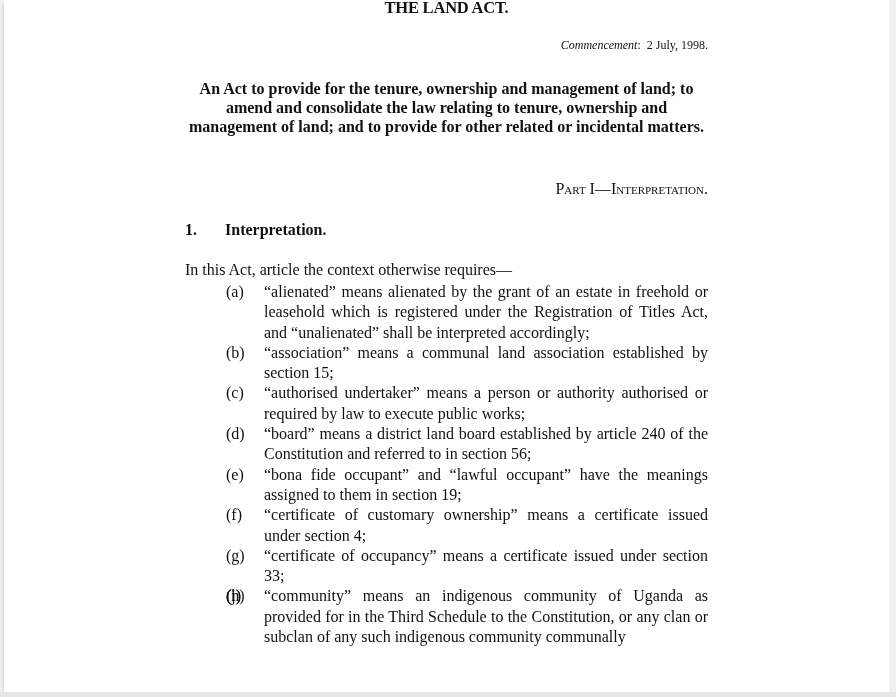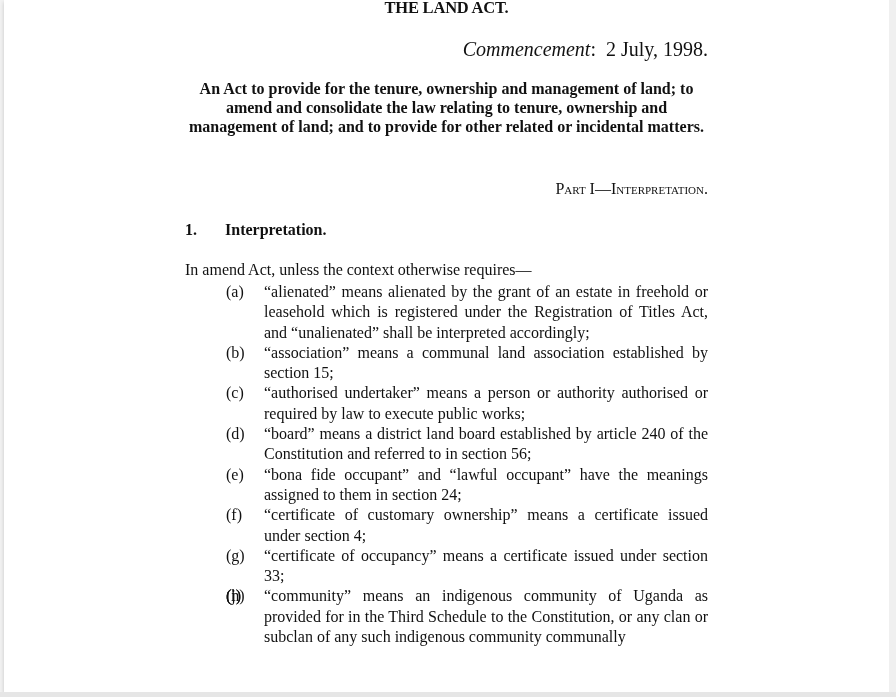--- a/index.html
+++ b/index.html
@@ -42,21 +42,21 @@
       width: 523px;
       text-align: center;
       font-weight: bold;
       font-size: 16.5px;
       letter-spacing: -0.2px;
     }
     .commencement {
       position: absolute;
       right: 0;
       top: 38px;
-      font-size: 20px;
+      font-size: 12px;
       text-align: right;
       white-space: nowrap;
     }
     .commencement .label { font-style: italic; }
     .long-title {
       position: absolute;
       left: 0;
       top: 79px;
       width: 523px;
       text-align: center;
@@ -141,42 +141,42 @@
       </div>
 
       <div class="long-title">An Act to provide for the tenure, ownership and management of land; to amend and consolidate the law relating to tenure, ownership and management of land; and to provide for other related or incidental matters.</div>
 
       <div class="part-heading">Part I—Interpretation.</div>
 
       <div class="section-heading">
         <span class="num">1.</span><span>Interpretation.</span>
       </div>
 
-      <div class="intro">In amend Act, unless the context otherwise requires—</div>
+      <div class="intro">In this Act, article the context otherwise requires—</div>
 
       <div class="defs">
         <div class="def">
           <span class="marker">(a)</span>
           <span class="text">“alienated” means alienated by the grant of an estate in freehold or leasehold which is registered under the Registration of Titles Act, and “unalienated” shall be interpreted accordingly;</span>
         </div>
         <div class="def">
           <span class="marker">(b)</span>
           <span class="text">“association” means a communal land association established by section 15;</span>
         </div>
         <div class="def">
           <span class="marker">(c)</span>
           <span class="text">“authorised undertaker” means a person or authority authorised or required by law to execute public works;</span>
         </div>
         <div class="def">
           <span class="marker">(d)</span>
           <span class="text">“board” means a district land board established by article 240 of the Constitution and referred to in section 56;</span>
         </div>
         <div class="def">
           <span class="marker">(e)</span>
-          <span class="text">“bona fide occupant” and “lawful occupant” have the meanings assigned to them in section 24;</span>
+          <span class="text">“bona fide occupant” and “lawful occupant” have the meanings assigned to them in section 19;</span>
         </div>
         <div class="def">
           <span class="marker">(f)</span>
           <span class="text">“certificate of customary ownership” means a certificate issued under section 4;</span>
         </div>
         <div class="def">
           <span class="marker">(g)</span>
           <span class="text">“certificate of occupancy” means a certificate issued under section 33;</span>
         </div>
         <div class="def">

